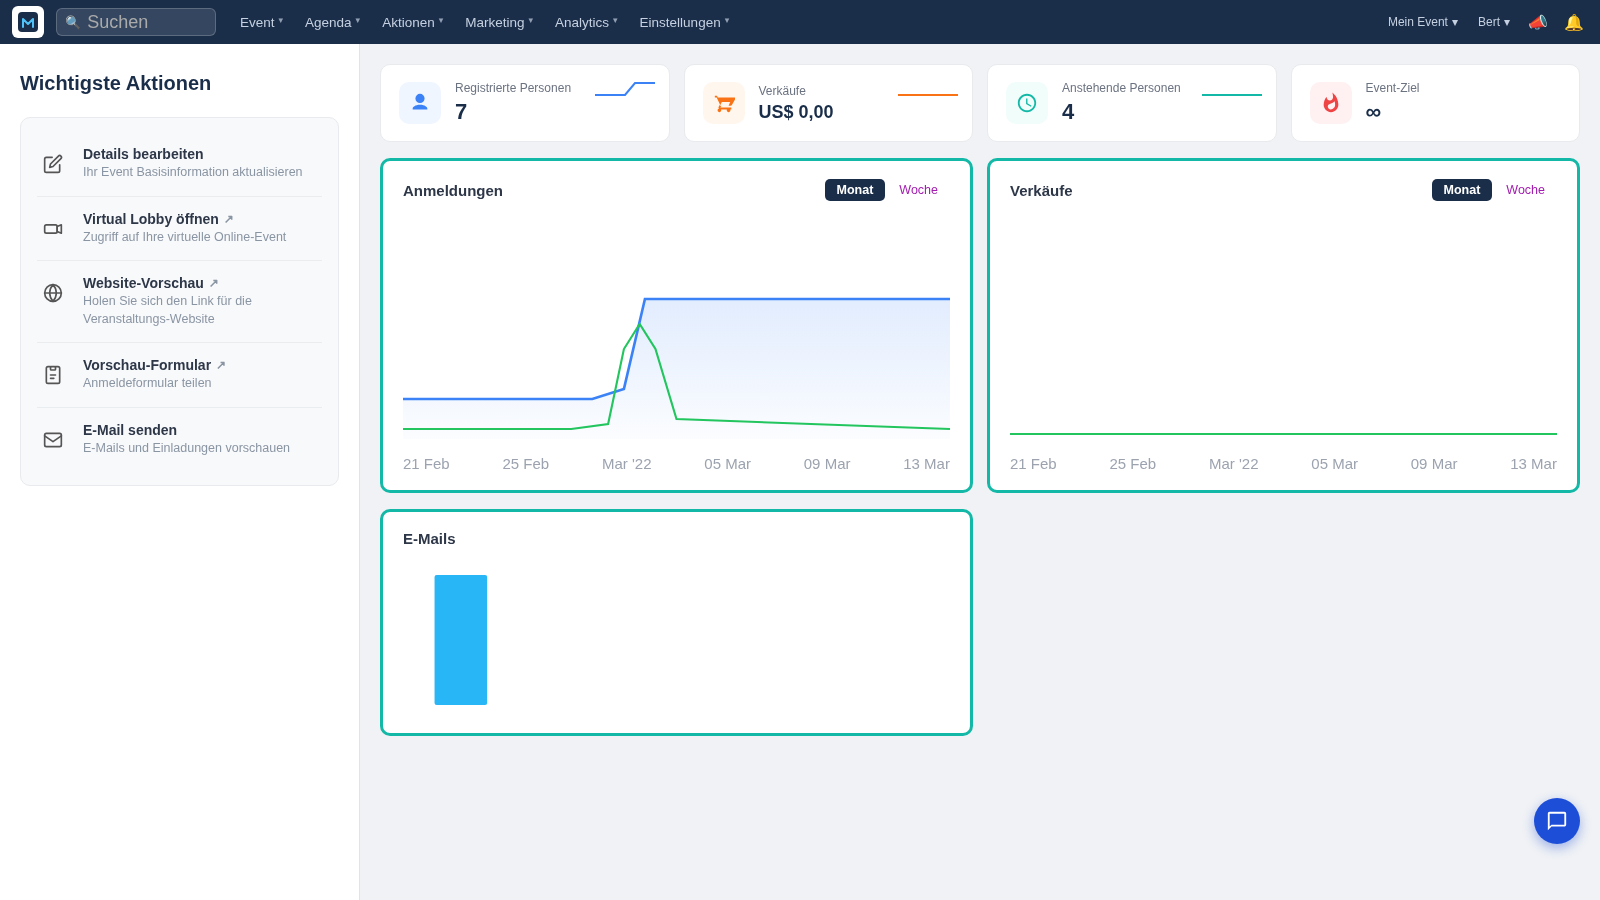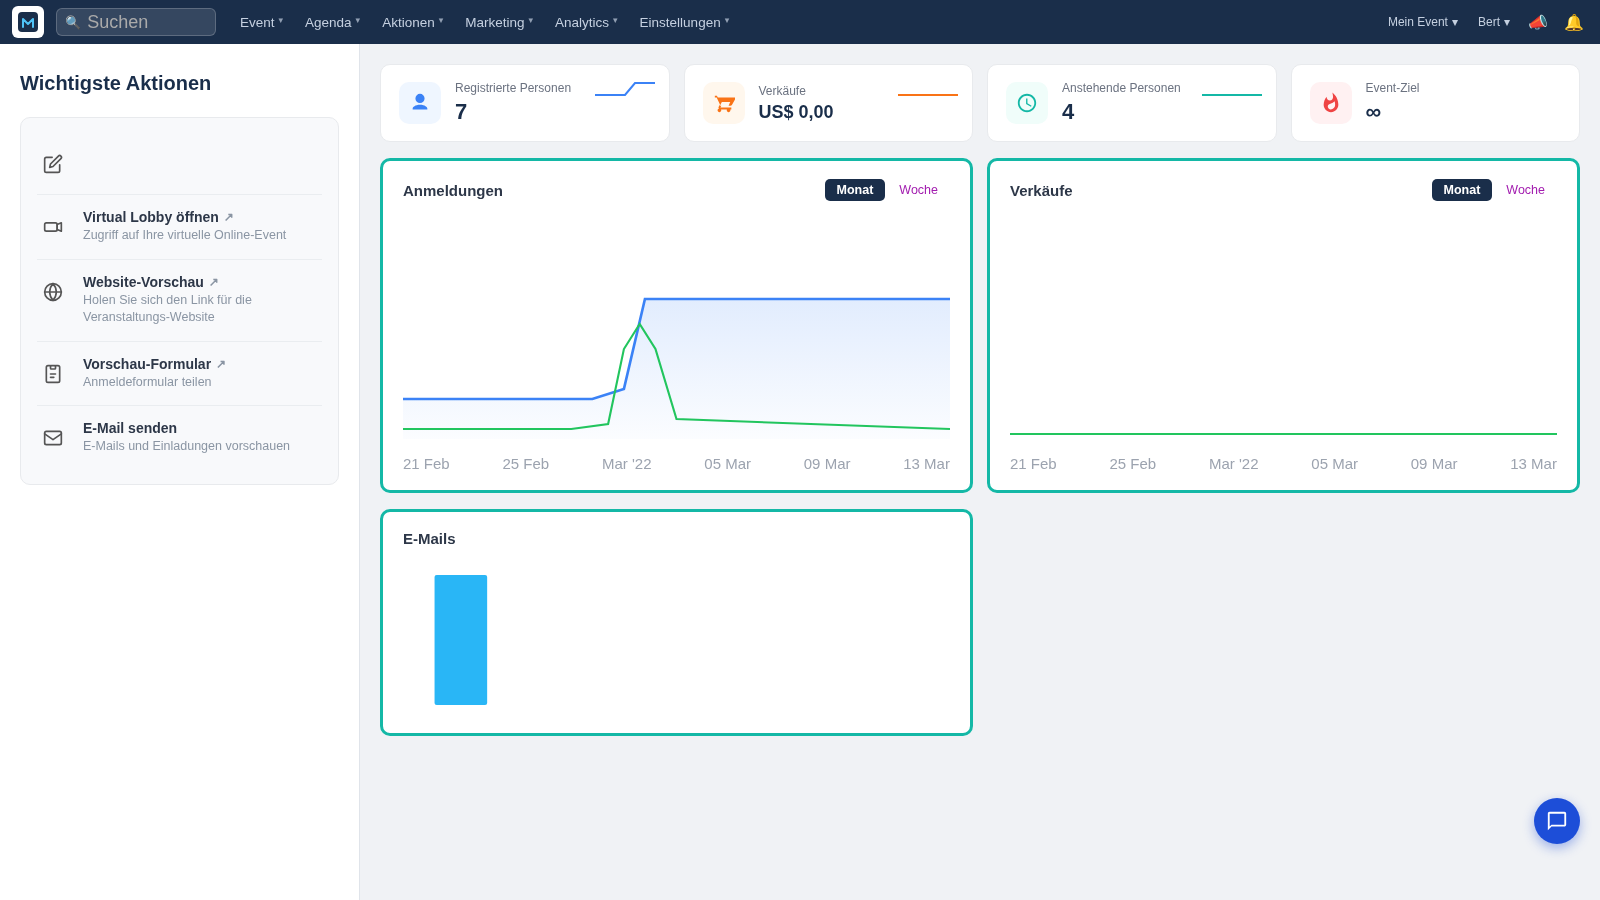--- a/index.html
+++ b/index.html
@@ -255,20 +255,26 @@
     <h2 class="sidebar-title">Wichtigste Aktionen</h2>
     <div class="sidebar-card">
 
       <div class="sidebar-item">
         <div class="sidebar-item-icon">
           <svg width="20" height="20" viewBox="0 0 24 24" fill="none" stroke="currentColor" stroke-width="2" stroke-linecap="round" stroke-linejoin="round">
               <path d="M11 4H4a2 2 0 00-2 2v14a2 2 0 002 2h14a2 2 0 002-2v-7"></path>
               <path d="M18.5 2.5a2.121 2.121 0 013 3L12 15l-4 1 1-4 9.5-9.5z"></path>
             </svg>
         </div>
+        <div class="sidebar-item-content">
+          <div class="sidebar-item-title">
+            <span>Details bearbeiten</span>
+          </div>
+          <div class="sidebar-item-desc">Ihr Event Basisinformation aktualisieren</div>
+        </div>
       </div>
 
       <div class="sidebar-item">
         <div class="sidebar-item-icon">
           <svg width="20" height="20" viewBox="0 0 24 24" fill="none" stroke="currentColor" stroke-width="2" stroke-linecap="round" stroke-linejoin="round">
               <rect x="2" y="7" width="15" height="10" rx="2"></rect>
               <path d="M17 9l5-2v10l-5-2V9z"></path>
             </svg>
         </div>
         <div class="sidebar-item-content">

